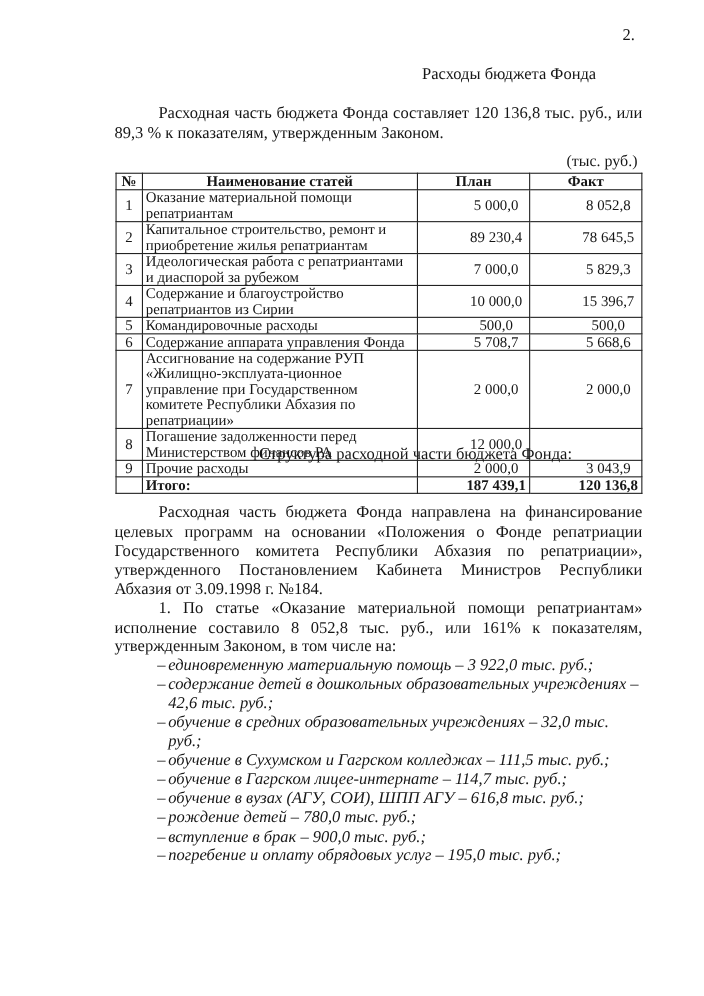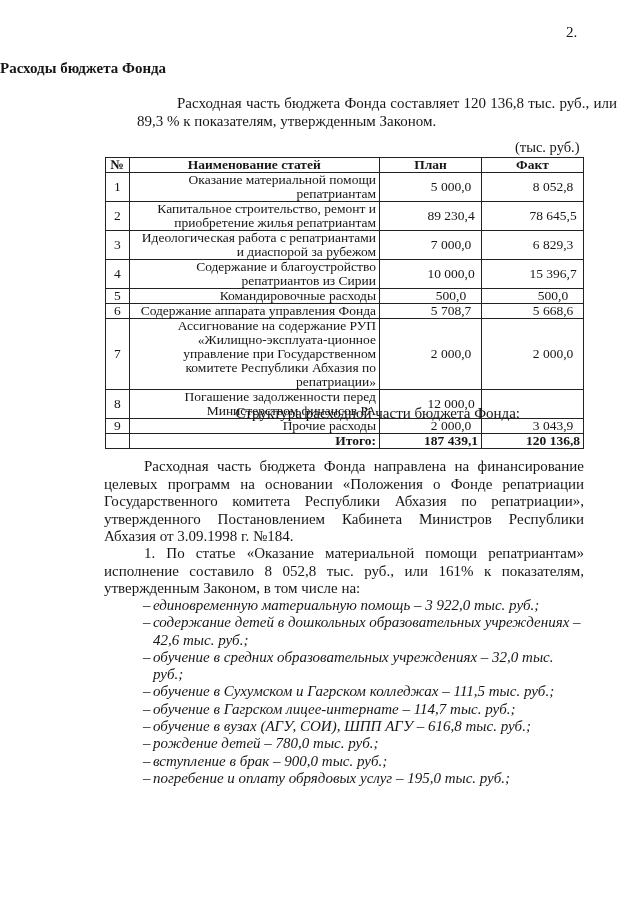--- a/index.html
+++ b/index.html
@@ -1,35 +1,35 @@
 <!DOCTYPE html>
 <html><head>
 <meta charset="utf-8">
 <style>
   html, body { margin: 0; padding: 0; }
   body {
     width: 640px; height: 905px; background: #ffffff; position: relative; overflow: hidden;
     font-family: "Liberation Serif", "DejaVu Serif", serif; color: #161616;
   }
   .page-num { position: absolute; left: 566px; top: 24px; font-size: 15px; }
-  .title { position: absolute; left: 0; width: 542px; top: 60px; text-align: left; font-weight: bold; font-size: 15px; }
+  .title { position: absolute; left: 0; width: 542px; top: 60px; text-align: right; font-weight: normal; font-size: 15px; }
   .para {
     position: absolute; left: 104px; width: 480px; font-size: 15px; line-height: 17.5px; text-align: justify;
   }
   .para.indent { text-indent: 40px; }
-  .p1 { top: 95px; margin-left: 33px; }
+  .p1 { top: 95px; }
   .units { position: absolute; left: 515px; top: 139px; font-size: 14.5px; }
   table.budget {
     position: absolute; left: 105px; top: 157px; width: 479px;
     border-collapse: collapse; font-size: 13.5px; line-height: 14px;
   }
   table.budget td, table.budget th { border: 1px solid #222; padding: 0 3px; vertical-align: middle; }
   table.budget th { font-weight: bold; text-align: center; height: 14px; }
   table.budget td.num { text-align: center; width: 18px; }
-  table.budget td.name { text-align: right; width: 313px; }
+  table.budget td.name { text-align: left; width: 313px; }
   table.budget td.val { text-align: center; white-space: nowrap; padding-left: 44px; }
   table.budget tr.total td { font-weight: bold; }
   .subtitle { position: absolute; left: 0; width: 520px; top: 405px; text-align: right; font-size: 15px; }
   .p2 { top: 458px; }
   .p3 { top: 545px; }
   ul.items { position: absolute; left: 143px; top: 597px; width: 440px; margin: 0; padding: 0; list-style: none; font-size: 15px; line-height: 17.3px; font-style: italic; }
   ul.items li { padding-left: 10px; text-indent: -10px; }
   ul.items li .dash { display: inline-block; width: 10px; text-indent: 0; }
 </style>
 </head>
@@ -60,21 +60,21 @@
     <tr>
       <td class="num">2</td>
       <td class="name">Капитальное строительство, ремонт и приобретение жилья репатриантам</td>
       <td class="val">89 230,4</td>
       <td class="val">78 645,5</td>
     </tr>
     <tr>
       <td class="num">3</td>
       <td class="name">Идеологическая работа с репатриантами и диаспорой за рубежом</td>
       <td class="val">7 000,0</td>
-      <td class="val">6 829,3</td>
+      <td class="val">5 829,3</td>
     </tr>
     <tr>
       <td class="num">4</td>
       <td class="name">Содержание и благоустройство репатриантов из Сирии</td>
       <td class="val">10 000,0</td>
       <td class="val">15 396,7</td>
     </tr>
     <tr>
       <td class="num">5</td>
       <td class="name">Командировочные расходы</td>

